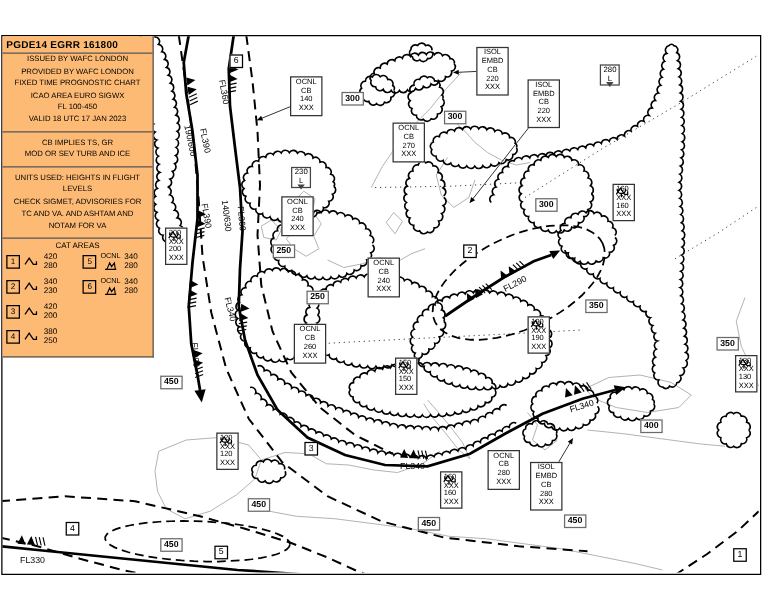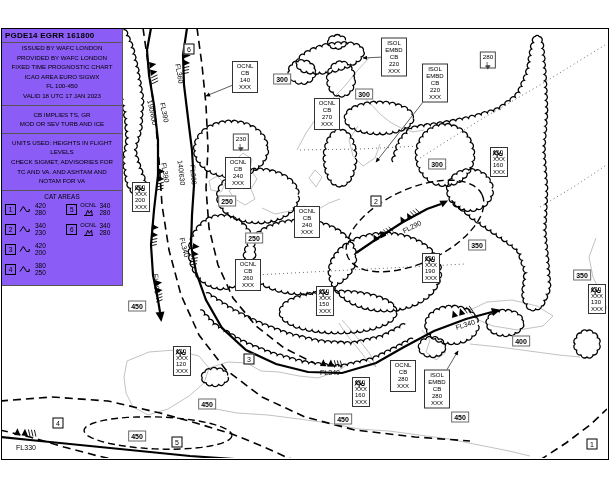--- a/index.html
+++ b/index.html
@@ -4,21 +4,21 @@
 <style>
   html,body{margin:0;padding:0;background:#fff;}
   body{width:611px;height:490px;position:relative;overflow:hidden;
        font-family:"Liberation Sans",sans-serif;color:#000;}
   #chartframe{position:absolute;left:1px;top:28px;width:606px;height:430px;
        border:1.5px solid #000;background:#fff;}
   #mapclip{position:absolute;left:2px;top:29px;width:605px;height:429px;overflow:hidden;}
   #map{position:absolute;left:-2px;top:-29px;width:611px;height:490px;}
   #map svg{position:absolute;left:0;top:0;}
   
-  #panel{position:absolute;left:2px;top:29px;width:120px;background:#8b5cf6;
+  #panel{position:absolute;left:2px;top:29px;width:120px;background:#fdba74;
          border-right:1px solid #555;border-bottom:1px solid #555;z-index:40;}
   .ptitle{font-size:8px;font-weight:bold;padding:2px 2px 2px 3px;border-bottom:1px solid #555;letter-spacing:.2px;}
   .sec{padding:4px 1px;text-align:center;font-size:6.2px;line-height:1.55;}
   .sec + .sec{border-top:1px solid #555;}
   .sec.nb{border-top:none;padding-top:0;}
   .legend{border-top:1px solid #555;padding:2px 1px 3px 1px;}
   .lhead{text-align:center;font-size:6.4px;margin-bottom:2px;}
   .lcols{display:flex;}
   .lcol1{width:52%;}
   .lcol2{width:48%;}

